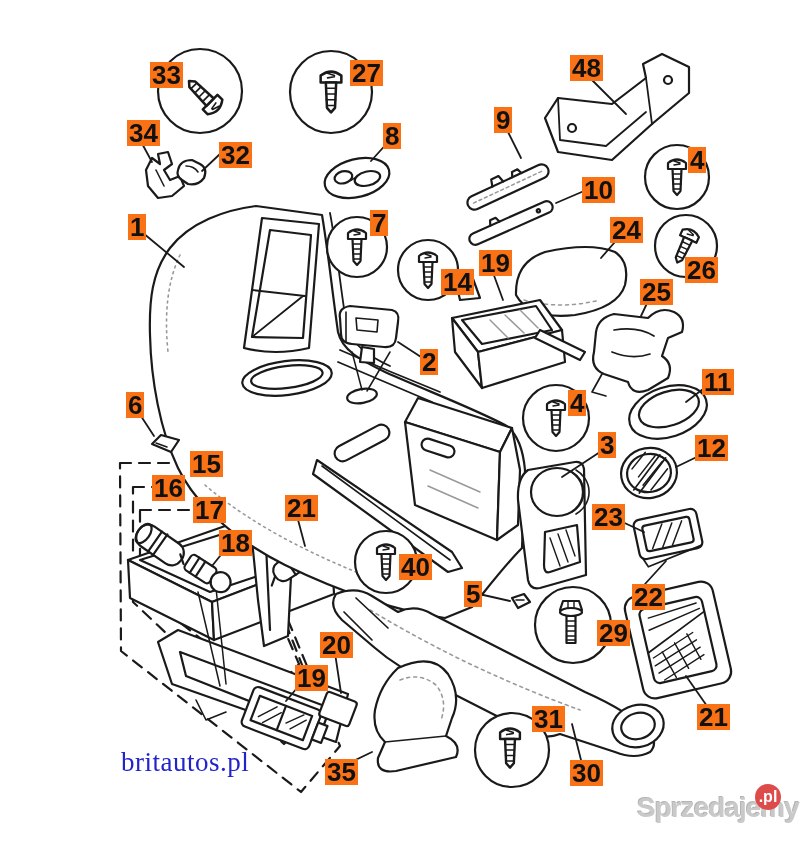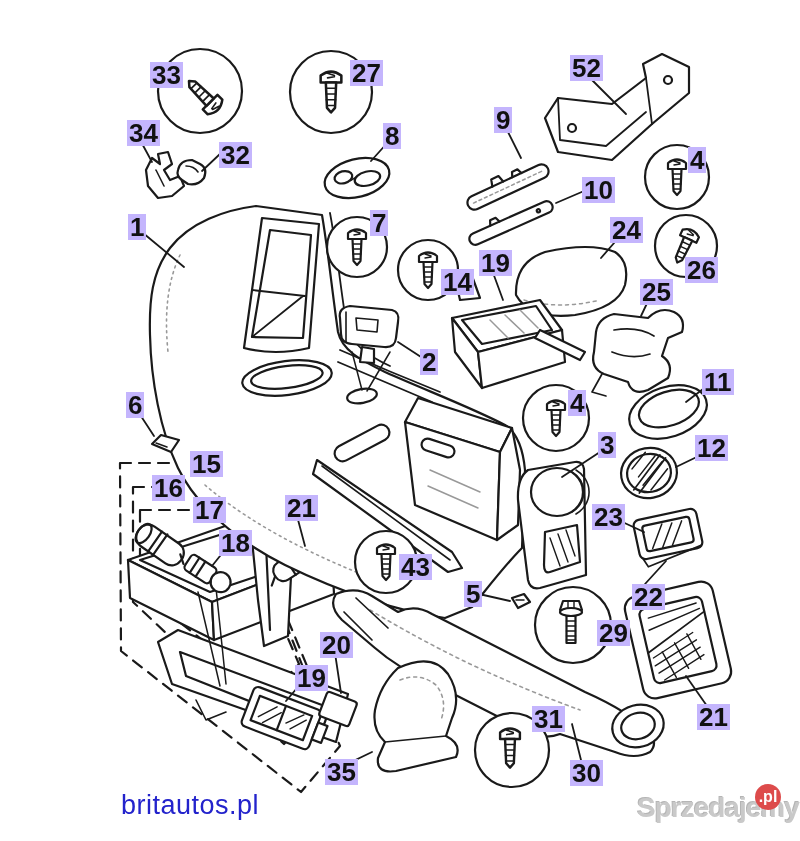--- a/index.html
+++ b/index.html
@@ -1,22 +1,22 @@
 <!DOCTYPE html>
 <html><head>
 <meta charset="utf-8">
 <style>
   html,body{margin:0;padding:0;background:#fff;}
   #stage{position:relative;width:800px;height:841px;background:#fff;overflow:hidden;
          font-family:"Liberation Sans",sans-serif;}
   #art{position:absolute;left:0;top:0;}
   .callout{position:absolute;font-weight:bold;font-size:26px;line-height:1;
-           color:#111;background:#c4b5fd;padding:0 2px;white-space:nowrap;}
-  .seller{position:absolute;left:121px;top:790px;font-size:27px;color:#2323cc;
-          letter-spacing:0.5px;}
+           color:#111;background:#f97316;padding:0 2px;white-space:nowrap;}
+  .seller{position:absolute;left:121px;top:747px;font-size:27px;color:#2323cc;
+          letter-spacing:0.5px;font-family:Liberation Serif, serif;}
   .brand{position:absolute;left:637px;top:792px;font-size:28px;font-weight:bold;
          color:#c9c9c9;letter-spacing:-1px;
          text-shadow:1px 1px 0 #ffffff,-1px -1px 0 #b5b5b5,0 0 2px #ffffff;}
   .brand-badge{position:absolute;left:755px;top:784px;width:26px;height:26px;
          border-radius:50%;background:#dd4b4b;color:#fff;font-size:16px;font-weight:bold;
          display:flex;align-items:center;justify-content:center;}
 </style>
 </head>
 <body>
 
@@ -320,28 +320,28 @@
 <div class="callout" style="left:219px;top:530px">18</div>
 <div class="callout" style="left:295px;top:665px">19</div>
 <div class="callout" style="left:320px;top:632px">20</div>
 <div class="callout" style="left:285px;top:495px">21</div>
 <div class="callout" style="left:632px;top:584px">22</div>
 <div class="callout" style="left:592px;top:504px">23</div>
 <div class="callout" style="left:610px;top:217px">24</div>
 <div class="callout" style="left:640px;top:279px">25</div>
 <div class="callout" style="left:685px;top:257px">26</div>
 <div class="callout" style="left:350px;top:60px">27</div>
-<div class="callout" style="left:399px;top:554px">43</div>
+<div class="callout" style="left:399px;top:554px">40</div>
 <div class="callout" style="left:597px;top:620px">29</div>
 <div class="callout" style="left:570px;top:760px">30</div>
 <div class="callout" style="left:532px;top:706px">31</div>
 <div class="callout" style="left:219px;top:142px">32</div>
 <div class="callout" style="left:150px;top:62px">33</div>
 <div class="callout" style="left:127px;top:120px">34</div>
 <div class="callout" style="left:325px;top:759px">35</div>
-<div class="callout" style="left:570px;top:55px">52</div>
+<div class="callout" style="left:570px;top:55px">48</div>
 <div class="callout" style="left:697px;top:704px">21</div>
 
 <div class="seller">britautos.pl</div>
 <div class="brand">Sprzedajemy</div>
 <div class="brand-badge">.pl</div>
 
 </div>
 
 </body></html>

